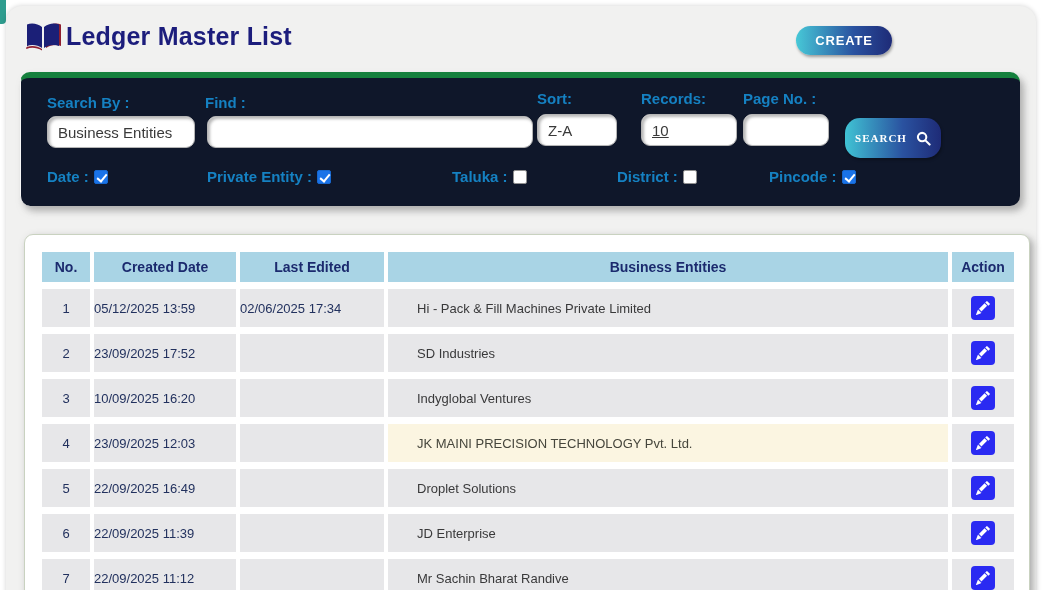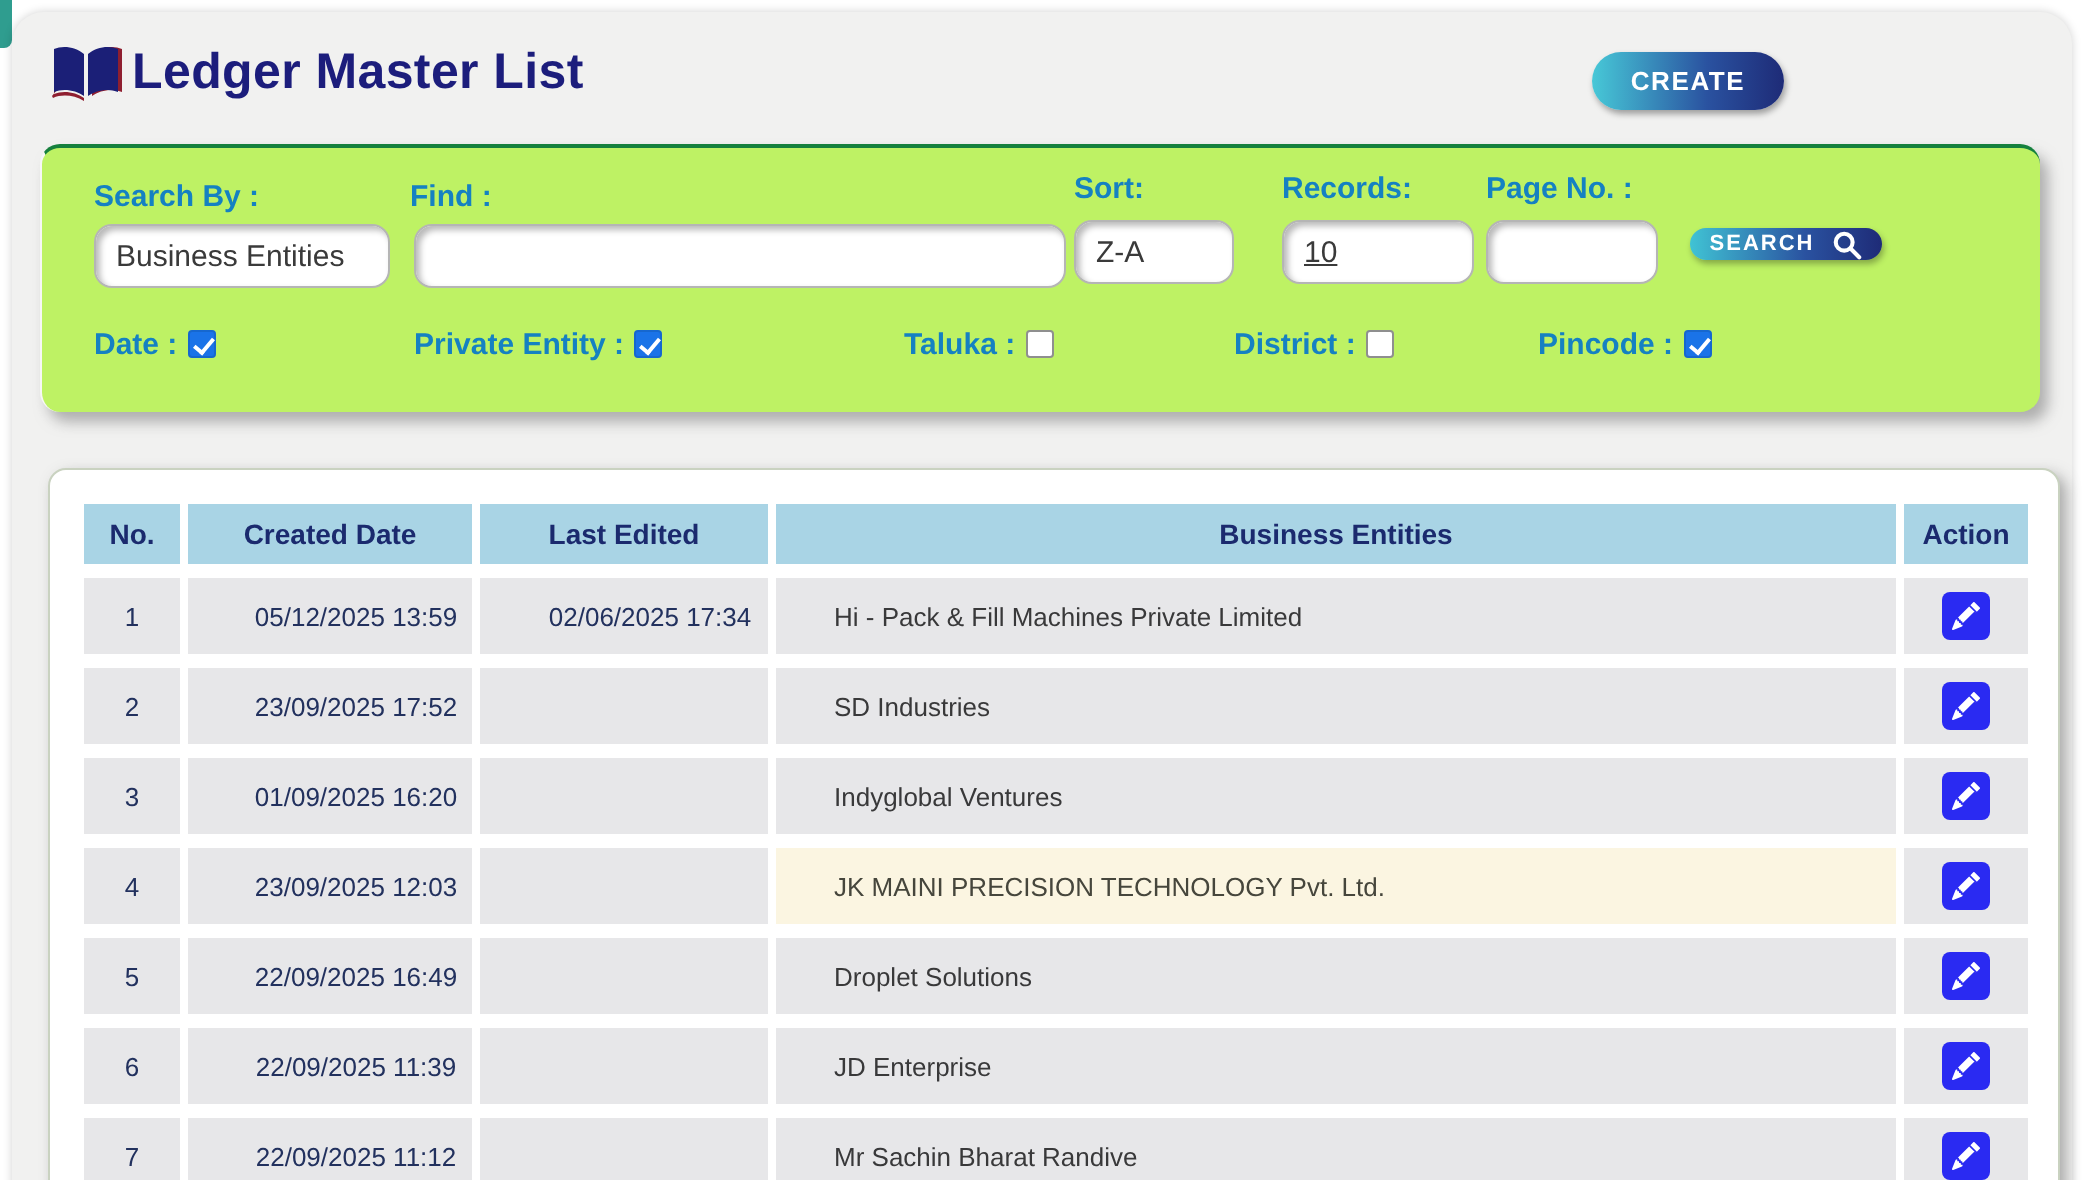--- a/index.html
+++ b/index.html
@@ -31,42 +31,42 @@
     position: absolute; left: 790px; top: 20px; width: 96px; height: 29px;
     border: none; border-radius: 15px; cursor: pointer;
     background: linear-gradient(90deg, #47c8d7 0%, #2a52a0 60%, #1e2b77 100%);
     color: #ffffff; font-size: 13px; font-weight: bold; letter-spacing: 0.8px;
     font-family: "Liberation Sans", sans-serif;
     box-shadow: 1px 2px 3px rgba(0,0,0,0.35);
   }
   
   .search-panel {
     position: absolute; left: 14px; top: 66px; width: 1000px; height: 134px;
-    background: #bef264;
+    background: #0f172a;
     border-radius: 10px;
-    border-top: 2px solid #15803d; border-left: 1px solid #f7f7f7;
+    border-top: 6px solid #15803d; border-left: 1px solid #f7f7f7;
     box-shadow: 4px 5px 7px rgba(120,120,120,0.55);
   }
   .field-label {
     position: absolute; font-size: 15px; font-weight: bold; color: #1581c2;
     white-space: nowrap;
   }
   .text-input {
     position: absolute; height: 32px; background: #ffffff;
     border: 1px solid #b5b5b5; border-radius: 9px;
     box-shadow: inset 2px 2px 3px rgba(0,0,0,0.28);
     font-family: "Liberation Sans", sans-serif;
     font-size: 15px; color: #3a3a3a; padding: 0 10px; outline: none;
   }
   .search-button {
-    position: absolute; left: 824px; top: 40px; width: 96px; height: 16px;
+    position: absolute; left: 824px; top: 40px; width: 96px; height: 40px;
     border: none; border-radius: 15px; cursor: pointer;
     background: linear-gradient(90deg, #40c3d4 0%, #2a52a0 60%, #1e2b77 100%);
     color: #fff; font-size: 11px; font-weight: bold; letter-spacing: 1px;
-    font-family: Liberation Sans, sans-serif;
+    font-family: Liberation Serif, serif;
     display: flex; align-items: center; justify-content: center; gap: 9px;
     box-shadow: 1px 2px 3px rgba(0,0,0,0.3);
   }
   .filters { position: absolute; left: 0; top: 90px; width: 100%; height: 26px; }
   .filter-item { position: absolute; white-space: nowrap; cursor: default; }
   .filter-item:nth-of-type(1) { left: 26px; }
   .filter-item:nth-of-type(2) { left: 186px; }
   .filter-item:nth-of-type(3) { left: 431px; }
   .filter-item:nth-of-type(4) { left: 596px; }
   .filter-item:nth-of-type(5) { left: 748px; }
@@ -91,21 +91,21 @@
   table.ledger {
     margin: 10px 13px 0 13px; width: 980px;
     border-collapse: separate; border-spacing: 4px 7px; table-layout: fixed;
   }
   table.ledger th {
     background: #a9d4e5; color: #1b2a6e; font-size: 14px; font-weight: bold;
     height: 30px; text-align: center;
   }
   table.ledger td { background: #e7e7e9; height: 38px; font-size: 13px; }
   td.cell-no { text-align: center; color: #22315e; }
-  td.cell-date { text-align: center; color: #22315e; font-size: 13px; padding-left: 26px; }
+  td.cell-date { color: #22315e; font-size: 13px; }
   td.cell-entity { text-align: left; padding-left: 29px; color: #39393a; font-size: 13.5px; }
   td.cell-entity.highlight { background: #fbf5e1; color: #46463c; }
   td.cell-action { text-align: center; }
   .edit-button {
     display: inline-flex; align-items: center; justify-content: center;
     width: 24px; height: 24px; border: none; border-radius: 4px;
     background: #2a2af2; cursor: pointer; vertical-align: middle;
   }
 </style>
 </head>
@@ -203,21 +203,21 @@
             <td class="cell-action"><button class="edit-button">
                 <span style="display:inline-flex">
                   <svg width="14" height="14" viewBox="0 0 16 16" fill="#ffffff">
                     <path d="M12.854.146a.5.5 0 0 0-.707 0L10.5 1.793 14.207 5.5l1.647-1.646a.5.5 0 0 0 0-.708l-3-3zm.646 6.061L9.793 2.5 3.293 9H3.5a.5.5 0 0 1 .5.5v.5h.5a.5.5 0 0 1 .5.5v.5h.5a.5.5 0 0 1 .5.5v.5h.207l6.5-6.5zm-7.468 7.468A.5.5 0 0 1 6 13.5V13h-.5a.5.5 0 0 1-.5-.5V12h-.5a.5.5 0 0 1-.5-.5V11h-.5a.5.5 0 0 1-.5-.5V10h-.5a.499.499 0 0 1-.175-.032l-.179.178a.5.5 0 0 0-.11.168l-2 5a.5.5 0 0 0 .65.65l5-2a.5.5 0 0 0 .168-.11l.178-.178z"></path>
                   </svg>
                 </span>
               </button></td>
           </tr>
           <tr>
             <td class="cell-no">3</td>
-            <td class="cell-date">01/09/2025 16:20</td>
+            <td class="cell-date">10/09/2025 16:20</td>
             <td class="cell-date"></td>
             <td class="cell-entity">Indyglobal Ventures</td>
             <td class="cell-action"><button class="edit-button">
                 <span style="display:inline-flex">
                   <svg width="14" height="14" viewBox="0 0 16 16" fill="#ffffff">
                     <path d="M12.854.146a.5.5 0 0 0-.707 0L10.5 1.793 14.207 5.5l1.647-1.646a.5.5 0 0 0 0-.708l-3-3zm.646 6.061L9.793 2.5 3.293 9H3.5a.5.5 0 0 1 .5.5v.5h.5a.5.5 0 0 1 .5.5v.5h.5a.5.5 0 0 1 .5.5v.5h.207l6.5-6.5zm-7.468 7.468A.5.5 0 0 1 6 13.5V13h-.5a.5.5 0 0 1-.5-.5V12h-.5a.5.5 0 0 1-.5-.5V11h-.5a.5.5 0 0 1-.5-.5V10h-.5a.499.499 0 0 1-.175-.032l-.179.178a.5.5 0 0 0-.11.168l-2 5a.5.5 0 0 0 .65.65l5-2a.5.5 0 0 0 .168-.11l.178-.178z"></path>
                   </svg>
                 </span>
               </button></td>
           </tr>

